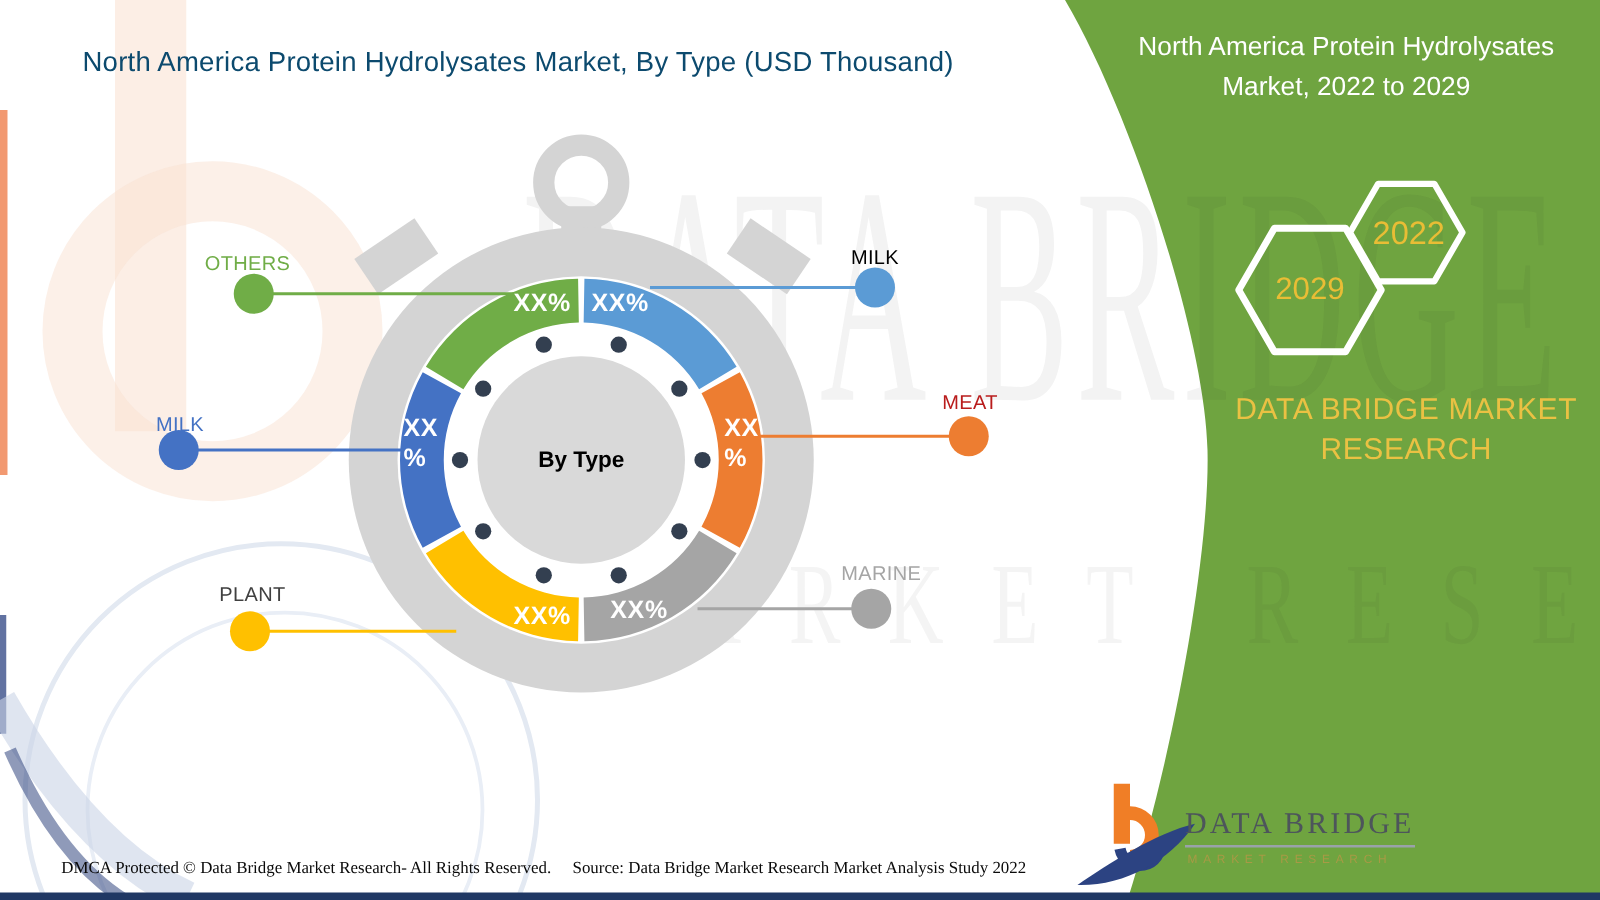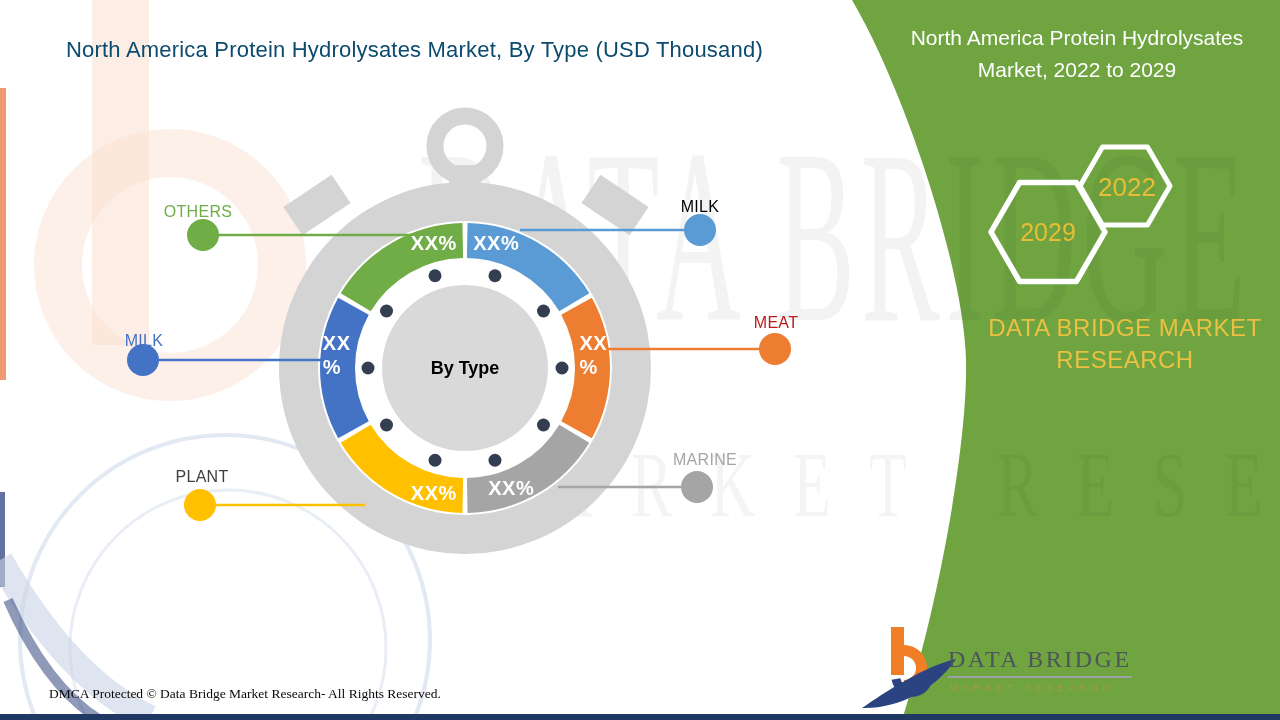--- a/index.html
+++ b/index.html
@@ -142,15 +142,16 @@
 
   <div class="abs main-title">North America Protein Hydrolysates Market, By Type (USD Thousand)</div>
   <div class="abs panel-title">North America Protein Hydrolysates Market, 2022 to 2029</div>
   <div class="year-badge y2022">2022</div>
   <div class="year-badge y2029">2029</div>
   <div class="abs brand">DATA BRIDGE MARKET RESEARCH</div>
   <div class="abs center-label">By Type</div>
   <div class="abs logo-word">DATA BRIDGE</div>
   <div class="abs logo-tag">MARKET RESEARCH</div>
   <div class="abs footer f-dmca">DMCA Protected © Data Bridge Market Research- All Rights Reserved.</div>
+  <div class="abs footer f-source">Source: Data Bridge Market Research Market Analysis Study 2022</div>
   <div class="abs bottom-bar"></div>
 
 </div>
 
 </body></html>

